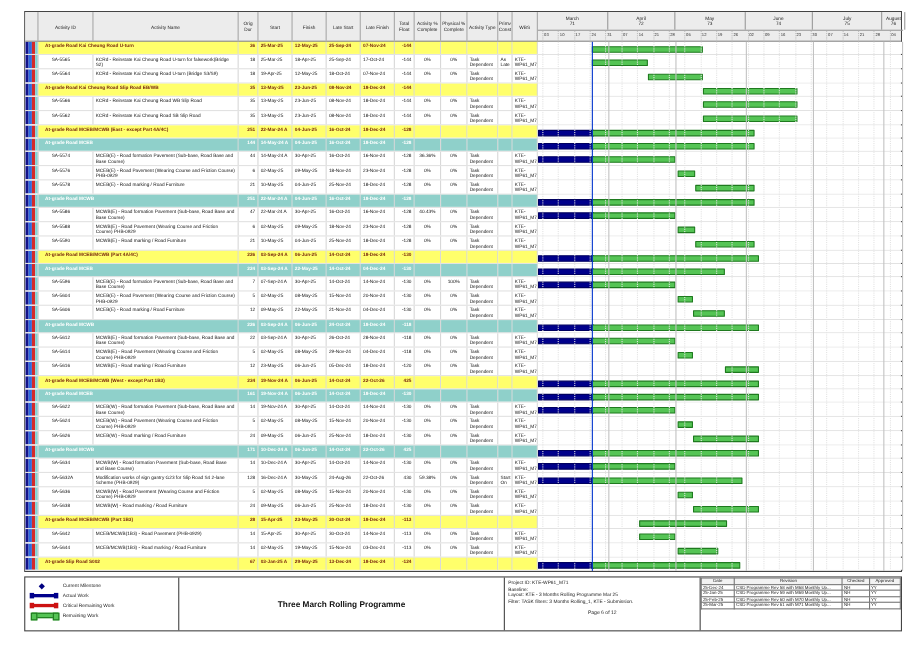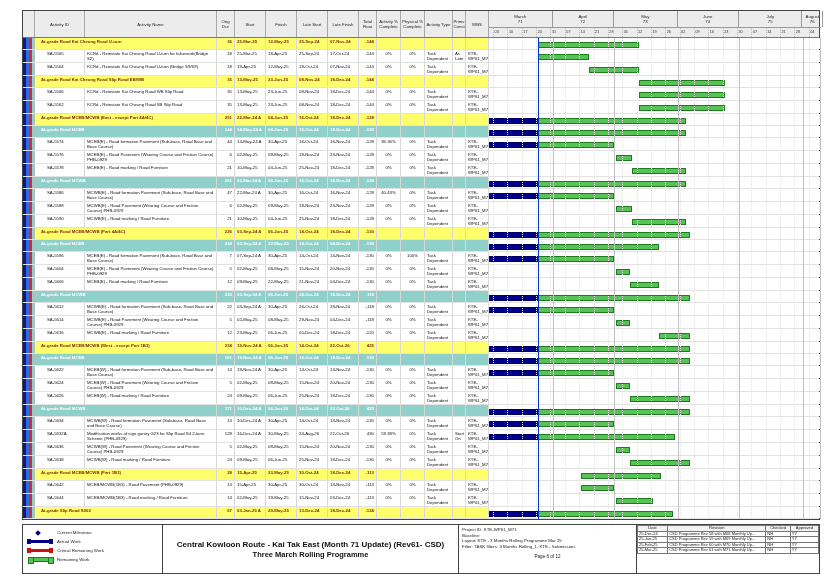--- a/index.html
+++ b/index.html
@@ -1129,21 +1129,20 @@
           <span>Critical Remaining Work</span>
         </div>
         <div class="legend-item">
           <div class="sw">
             <div class="lbar green"></div>
           </div>
           <span>Remaining Work</span>
         </div>
       </div>
     <div class="fbox titlebox">
-      <div class="title1">Central Kowloon Route - Kai Tak East (Month 71 Update) (Rev61- CSD)</div>
       <div class="title2">Three March Rolling Programme</div>
     </div>
     <div class="fbox infobox">
       <div>Project ID: KTE-WP61_M71</div>
       <div>Baseline:</div>
       <div>Layout: KTE - 3 Months Rolling Programme Mar 25</div>
       <div>Filter: TASK filters: 3 Months Rolling_1, KTE - Submission.</div>
       <div class="pageline">Page 6 of 12</div>
     </div>
     <div class="fbox revbox">

